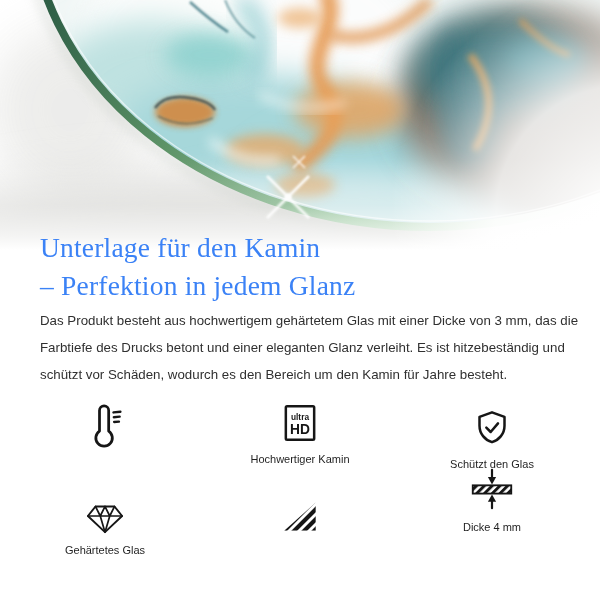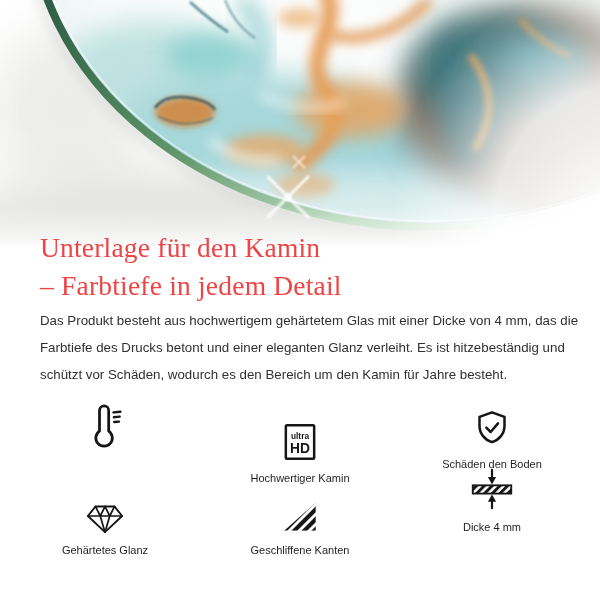--- a/index.html
+++ b/index.html
@@ -4,32 +4,32 @@
 <style>
   html,body{margin:0;padding:0;background:#ffffff;}
   body{width:600px;height:600px;font-family:"Liberation Sans",sans-serif;color:#1c1c1c;}
   .page{position:relative;width:600px;height:600px;overflow:hidden;background:#fff;}
 
   .hero{position:absolute;top:0;left:0;width:600px;height:250px;}
 
   .heading{
     position:absolute;left:40px;top:229px;width:520px;
     font-family:"Liberation Serif",serif;
-    font-size:27.5px;line-height:38px;color:#ef4444;font-weight:400;
+    font-size:27.5px;line-height:38px;color:#3b82f6;font-weight:400;
     letter-spacing:0.2px;z-index:3;
   }
   .desc{
     position:absolute;left:40px;top:307px;width:540px;
     font-size:13.3px;line-height:27px;color:#303030;z-index:3;
   }
 
   .feature{position:absolute;width:176px;text-align:center;z-index:3;}
   .feature .ic{height:46px;display:flex;align-items:flex-end;justify-content:center;}
   .feature .lbl{margin-top:9px;font-size:11px;color:#1f1f1f;}
-  .f1{left:17px;top:403px;}  .f2{left:212px;top:417px;}  .f3{left:404px;top:403px;}
+  .f1{left:17px;top:403px;}  .f2{left:212px;top:398px;}  .f3{left:404px;top:403px;}
   .f4{left:17px;top:489px;}  .f5{left:212px;top:489px;}  .f6{left:404px;top:466px;}
 
   .icon-stroke{fill:none;stroke:#161616;stroke-linecap:round;stroke-linejoin:round;}
   .hd-text{font-family:"Liberation Sans",sans-serif;fill:#161616;}
 </style>
 </head>
 <body>
 
 <div class="page">
 
@@ -125,25 +125,25 @@
 
     <g opacity="0.95">
       <path d="M267,176 L309,218 M309,176 L267,218" stroke="#ffffff" stroke-width="2.6" filter="url(#b1)"></path>
       <circle cx="288" cy="197" r="3.4" fill="#ffffff" filter="url(#b1)"></circle>
       <path d="M293,156 L305,168 M305,156 L293,168" stroke="#ffffff" stroke-width="1.6" opacity="0.9" filter="url(#b1)"></path>
     </g>
   </svg>
 
   <div class="heading">
     <div>Unterlage für den Kamin</div>
-    <div>– Farbtiefe in jedem Detail</div>
+    <div>– Perfektion in jedem Glanz</div>
   </div>
 
   <div class="desc">
-    <div>Das Produkt besteht aus hochwertigem gehärtetem Glas mit einer Dicke von 4 mm, das die</div>
+    <div>Das Produkt besteht aus hochwertigem gehärtetem Glas mit einer Dicke von 3 mm, das die</div>
     <div>Farbtiefe des Drucks betont und einer eleganten Glanz verleiht. Es ist hitzebeständig und</div>
     <div>schützt vor Schäden, wodurch es den Bereich um den Kamin für Jahre besteht.</div>
   </div>
 
   <div class="feature f1">
     <div class="ic">
       <svg width="44" height="46" viewBox="0 0 24 24">
         <path class="icon-stroke" stroke-width="1.5" d="M14 14.76V3.5a2.5 2.5 0 0 0-5 0v11.26a4.5 4.5 0 1 0 5 0z"></path>
         <path class="icon-stroke" stroke-width="1.3" d="M16.6,4.6 L20.4,4.2 M16.8,7.2 L20.0,6.9 M17.0,9.8 L19.6,9.6"></path>
       </svg>
@@ -161,47 +161,46 @@
     <div class="lbl">Hochwertiger Kamin</div>
   </div>
 
   <div class="feature f3">
     <div class="ic">
       <svg width="40" height="42" viewBox="0 0 24 24">
         <path class="icon-stroke" stroke-width="1.5" d="M12 2.6 L19.5 5.3 V10.6 C19.5 15.5 16.3 19.1 12 20.5 C7.7 19.1 4.5 15.5 4.5 10.6 V5.3 Z"></path>
         <path class="icon-stroke" stroke-width="1.5" d="M8.6 11.8 L11.2 14.4 L15.6 9.2"></path>
       </svg>
     </div>
-    <div class="lbl">Schäden den Boden</div>
+    <div class="lbl">Schützt den Glas</div>
   </div>
 
   <div class="feature f4">
     <div class="ic">
       <svg width="46" height="38" viewBox="0 0 48 40">
         <path class="icon-stroke" stroke-width="2" d="M14,10 L34,10 L42,20 L24,37 L6,20 Z"></path>
         <path class="icon-stroke" stroke-width="1.8" d="M6,20 L42,20 M14,10 L19,20 L24,37 M34,10 L29,20 L24,37 M24,10 L19,20 M24,10 L29,20"></path>
       </svg>
     </div>
-    <div class="lbl">Gehärtetes Glanz</div>
+    <div class="lbl">Gehärtetes Glas</div>
   </div>
 
   <div class="feature f5">
     <div class="ic">
       <svg width="40" height="40" viewBox="0 0 48 48">
         <defs>
           <clipPath id="triClip">
               <polygon points="5,43 43,43 43,9"></polygon>
             </clipPath>
         </defs>
         <g clip-path="url(#triClip)">
           <path d="M-50,98 L60,-12 M-38,98 L72,-12 M-26,98 L84,-12 M-14,98 L96,-12 M-2,98 L108,-12 M10,98 L120,-12" stroke="#161616" stroke-width="5"></path>
         </g>
       </svg>
     </div>
-    <div class="lbl">Geschliffene Kanten</div>
   </div>
 
   <div class="feature f6">
     <div class="ic">
       <svg width="44" height="46" viewBox="0 0 48 48">
         <defs>
           <pattern id="hp" width="6" height="6" patternUnits="userSpaceOnUse" patternTransform="rotate(45)">
             <rect width="6" height="6" fill="#ffffff"></rect>
             <rect width="3.2" height="6" fill="#161616"></rect>
           </pattern>

